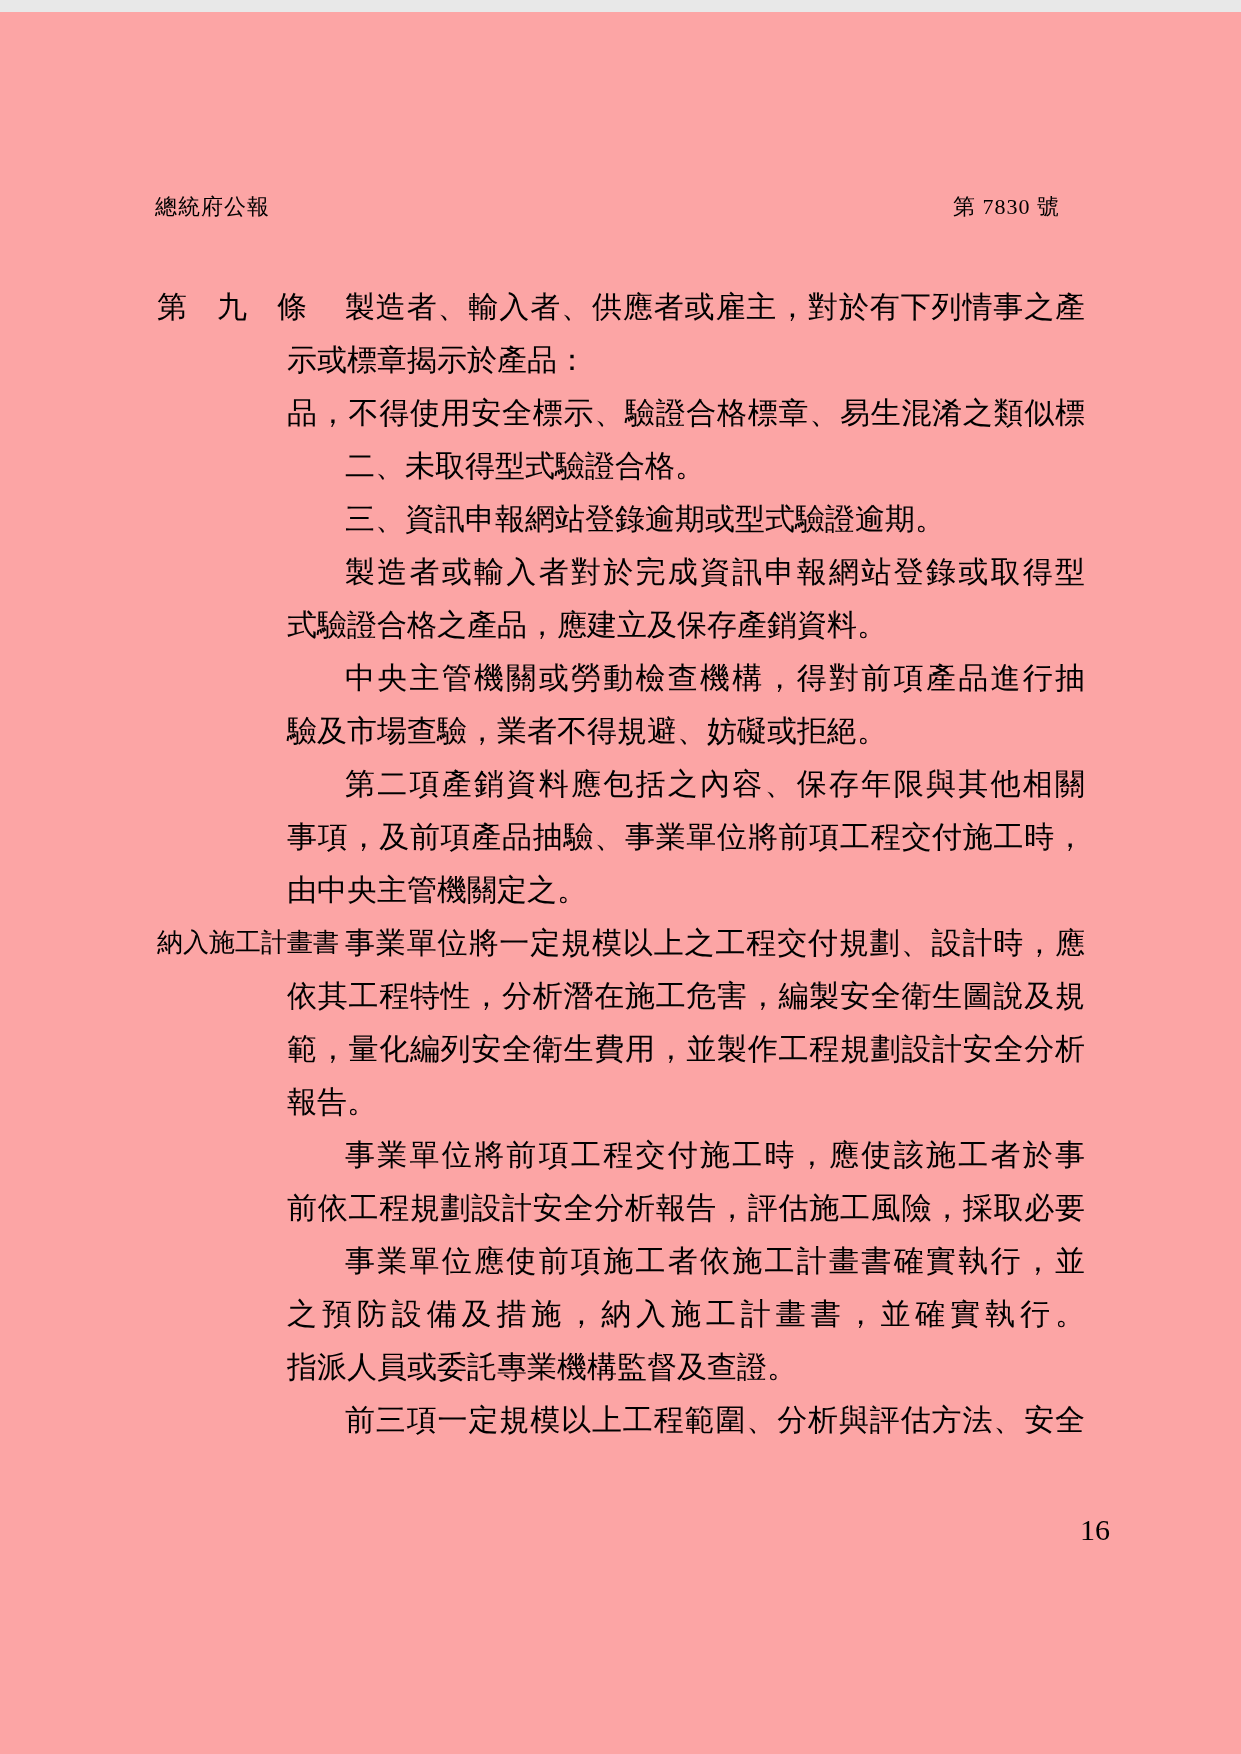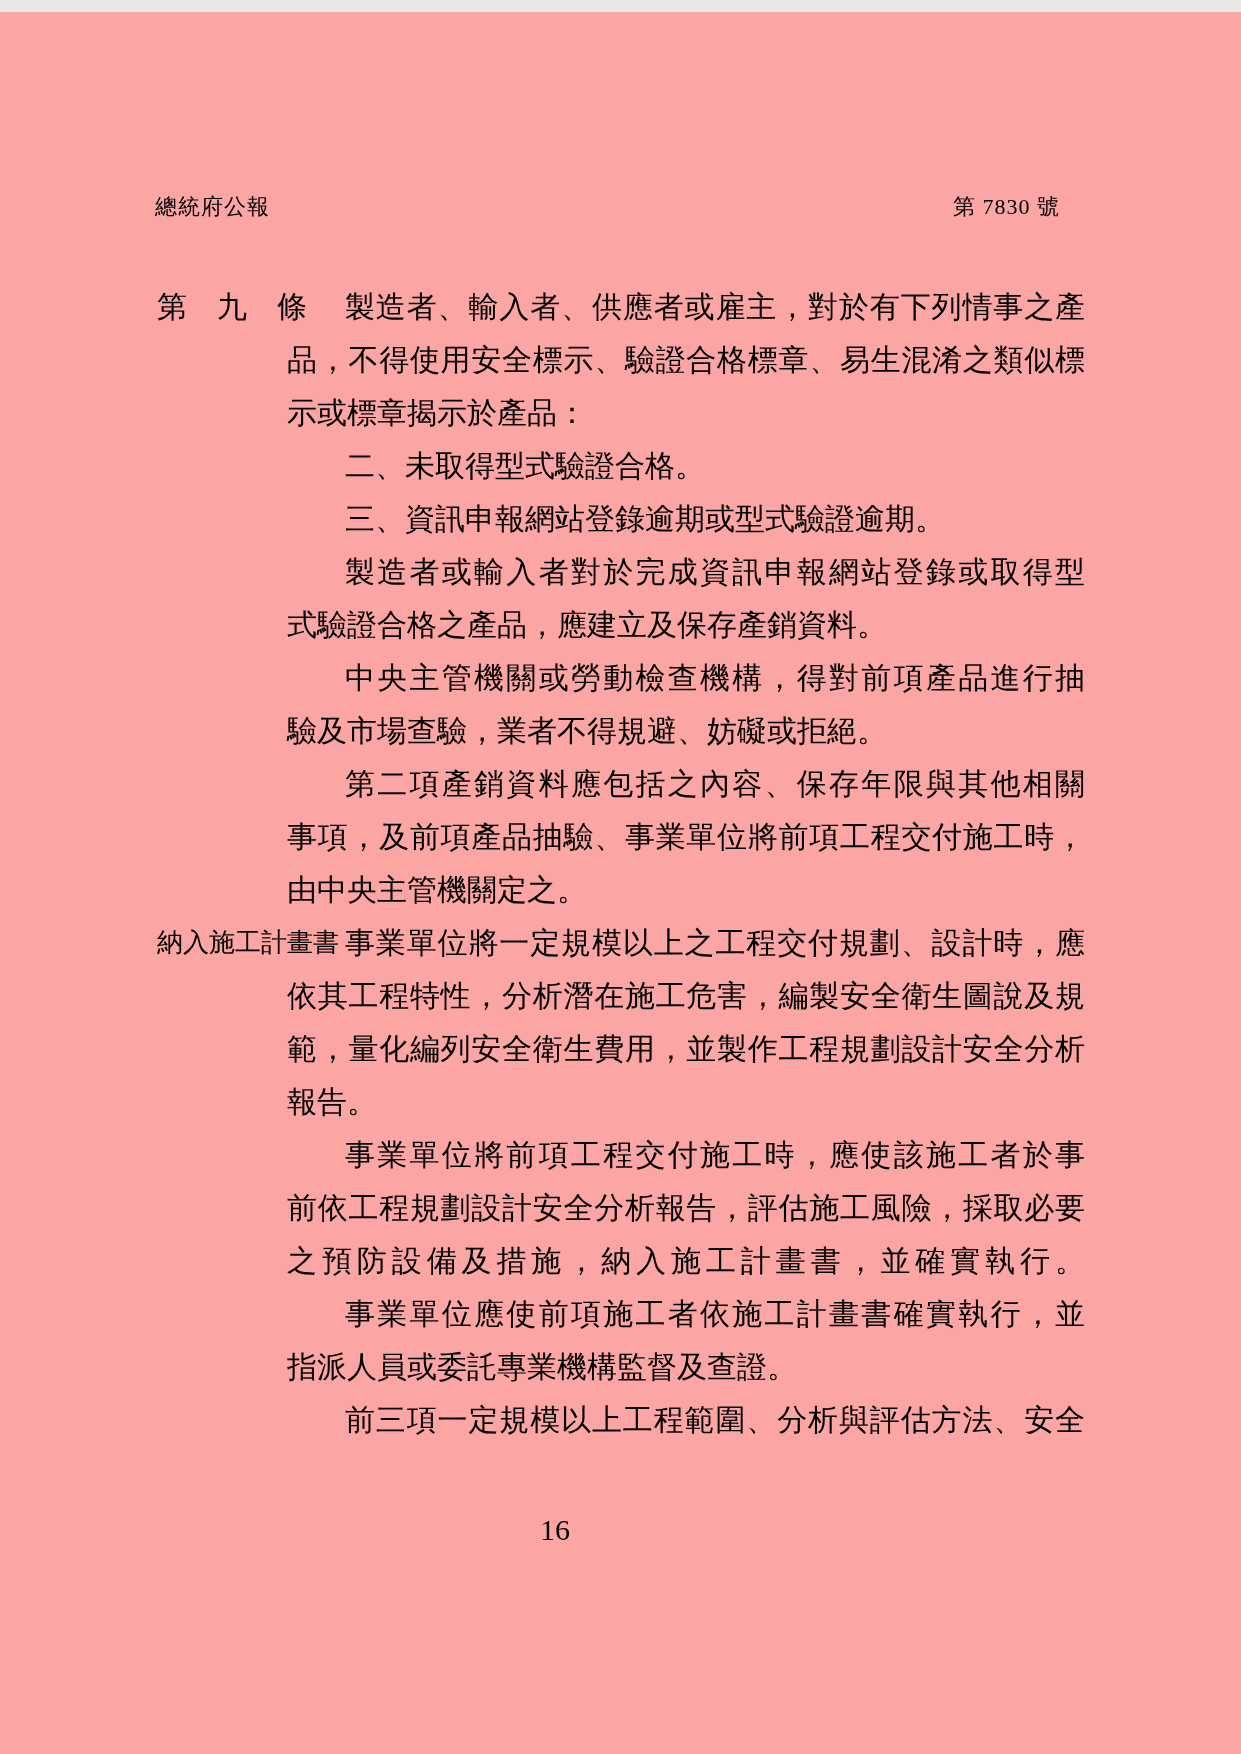--- a/index.html
+++ b/index.html
@@ -53,56 +53,56 @@
     text-align: right;
   }
   .line.first .article-label { left: -188px; }        
   .article-label.small { font-size: 26px; }
   
   .page-footer {
     position: absolute;
     top: 1498px;
     left: 0;
     width: 1110px;
-    text-align: center;
+    text-align: right;
     font-size: 30px;
     line-height: 40px;
   }
 </style>
 </head>
 <body>
 
 <div class="page">
 
   <div class="running-header">
     <span>總統府公報</span>
     <span>第 7830 號</span>
   </div>
 
   <div class="doc-body" id="doc-body">
       <div class="line first justify">製造者、輸入者、供應者或雇主，對於有下列情事之產<span class="article-label">第　九　條</span></div>
+      <div class="line cont">示或標章揭示於產品：</div>
       <div class="line cont justify">品，不得使用安全標示、驗證合格標章、易生混淆之類似標</div>
-      <div class="line cont">示或標章揭示於產品：</div>
       <div class="line first">二、未取得型式驗證合格。</div>
       <div class="line first">三、資訊申報網站登錄逾期或型式驗證逾期。</div>
       <div class="line first justify">製造者或輸入者對於完成資訊申報網站登錄或取得型</div>
       <div class="line cont">式驗證合格之產品，應建立及保存產銷資料。</div>
       <div class="line first justify">中央主管機關或勞動檢查機構，得對前項產品進行抽</div>
       <div class="line cont">驗及市場查驗，業者不得規避、妨礙或拒絕。</div>
       <div class="line first justify">第二項產銷資料應包括之內容、保存年限與其他相關</div>
       <div class="line cont justify">事項，及前項產品抽驗、事業單位將前項工程交付施工時，</div>
       <div class="line cont">由中央主管機關定之。</div>
       <div class="line first justify">事業單位將一定規模以上之工程交付規劃、設計時，應<span class="article-label small">納入施工計畫書</span></div>
       <div class="line cont justify">依其工程特性，分析潛在施工危害，編製安全衛生圖說及規</div>
       <div class="line cont justify">範，量化編列安全衛生費用，並製作工程規劃設計安全分析</div>
       <div class="line cont">報告。</div>
       <div class="line first justify">事業單位將前項工程交付施工時，應使該施工者於事</div>
       <div class="line cont justify">前依工程規劃設計安全分析報告，評估施工風險，採取必要</div>
+      <div class="line first justify">事業單位應使前項施工者依施工計畫書確實執行，並</div>
       <div class="line cont justify">之預防設備及措施，納入施工計畫書，並確實執行。</div>
-      <div class="line first justify">事業單位應使前項施工者依施工計畫書確實執行，並</div>
       <div class="line cont">指派人員或委託專業機構監督及查證。</div>
       <div class="line first justify">前三項一定規模以上工程範圍、分析與評估方法、安全</div>
     </div>
 
   <div class="page-footer">
     <span>16</span>
   </div>
 
 </div>
 

